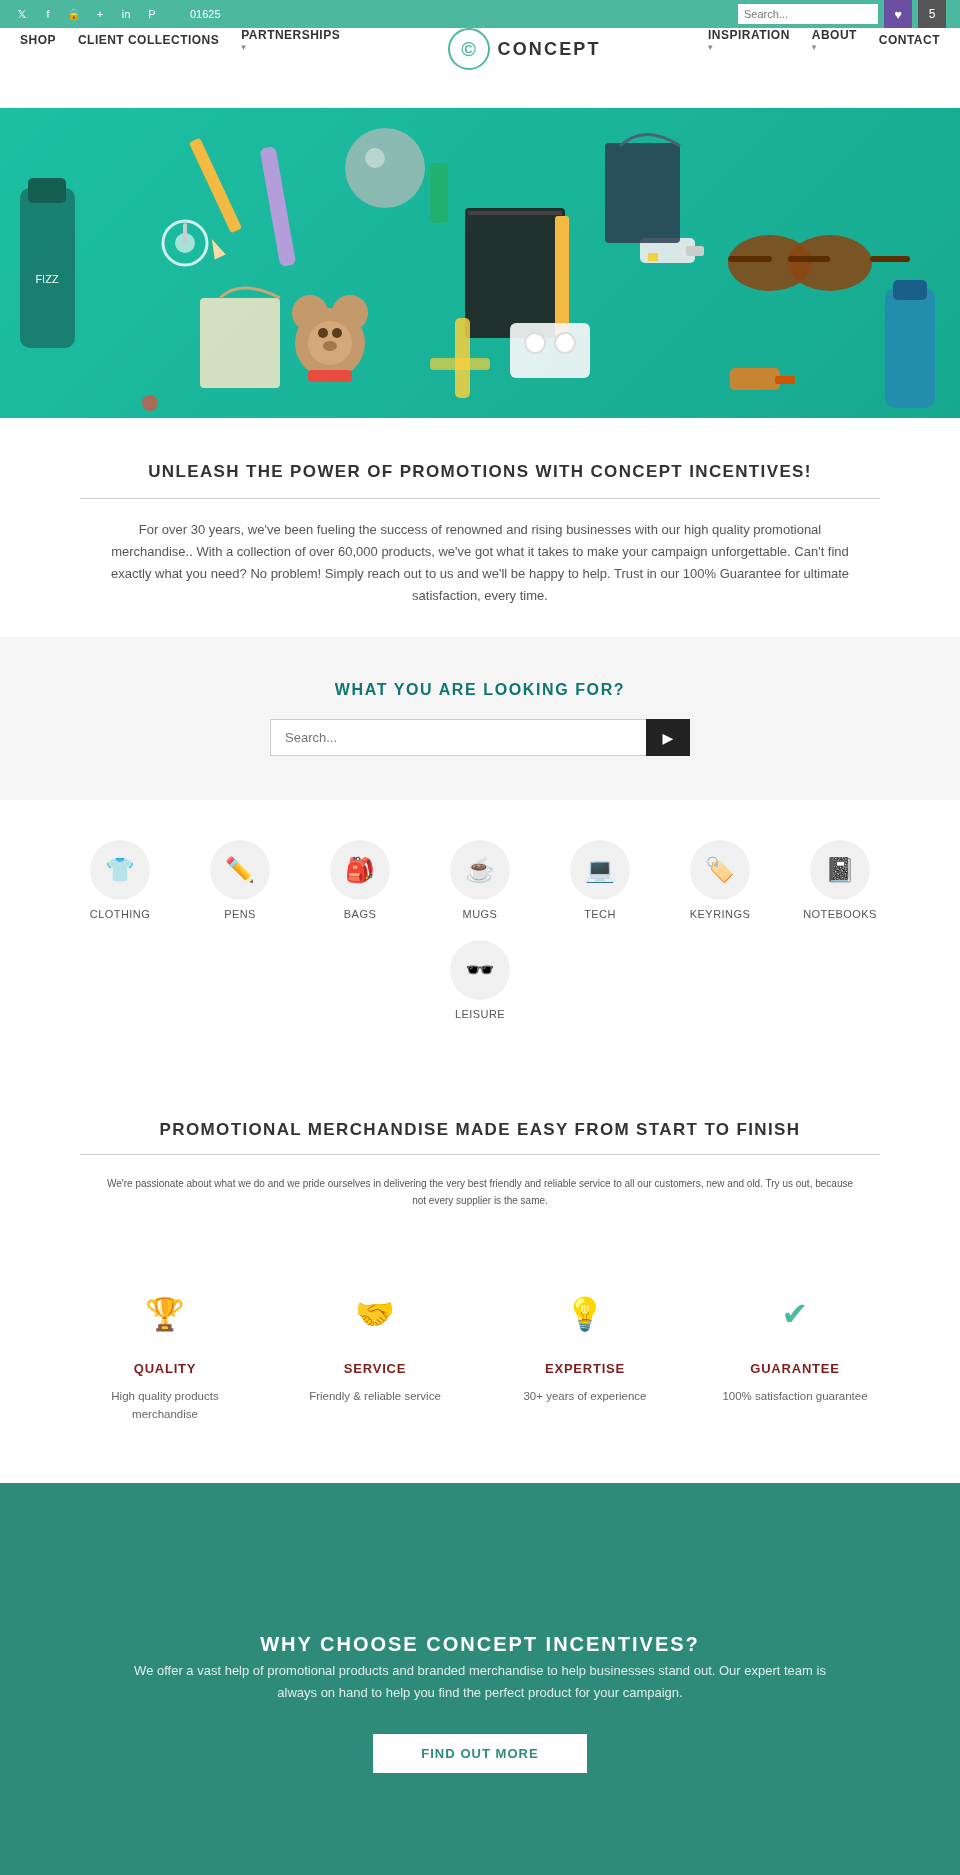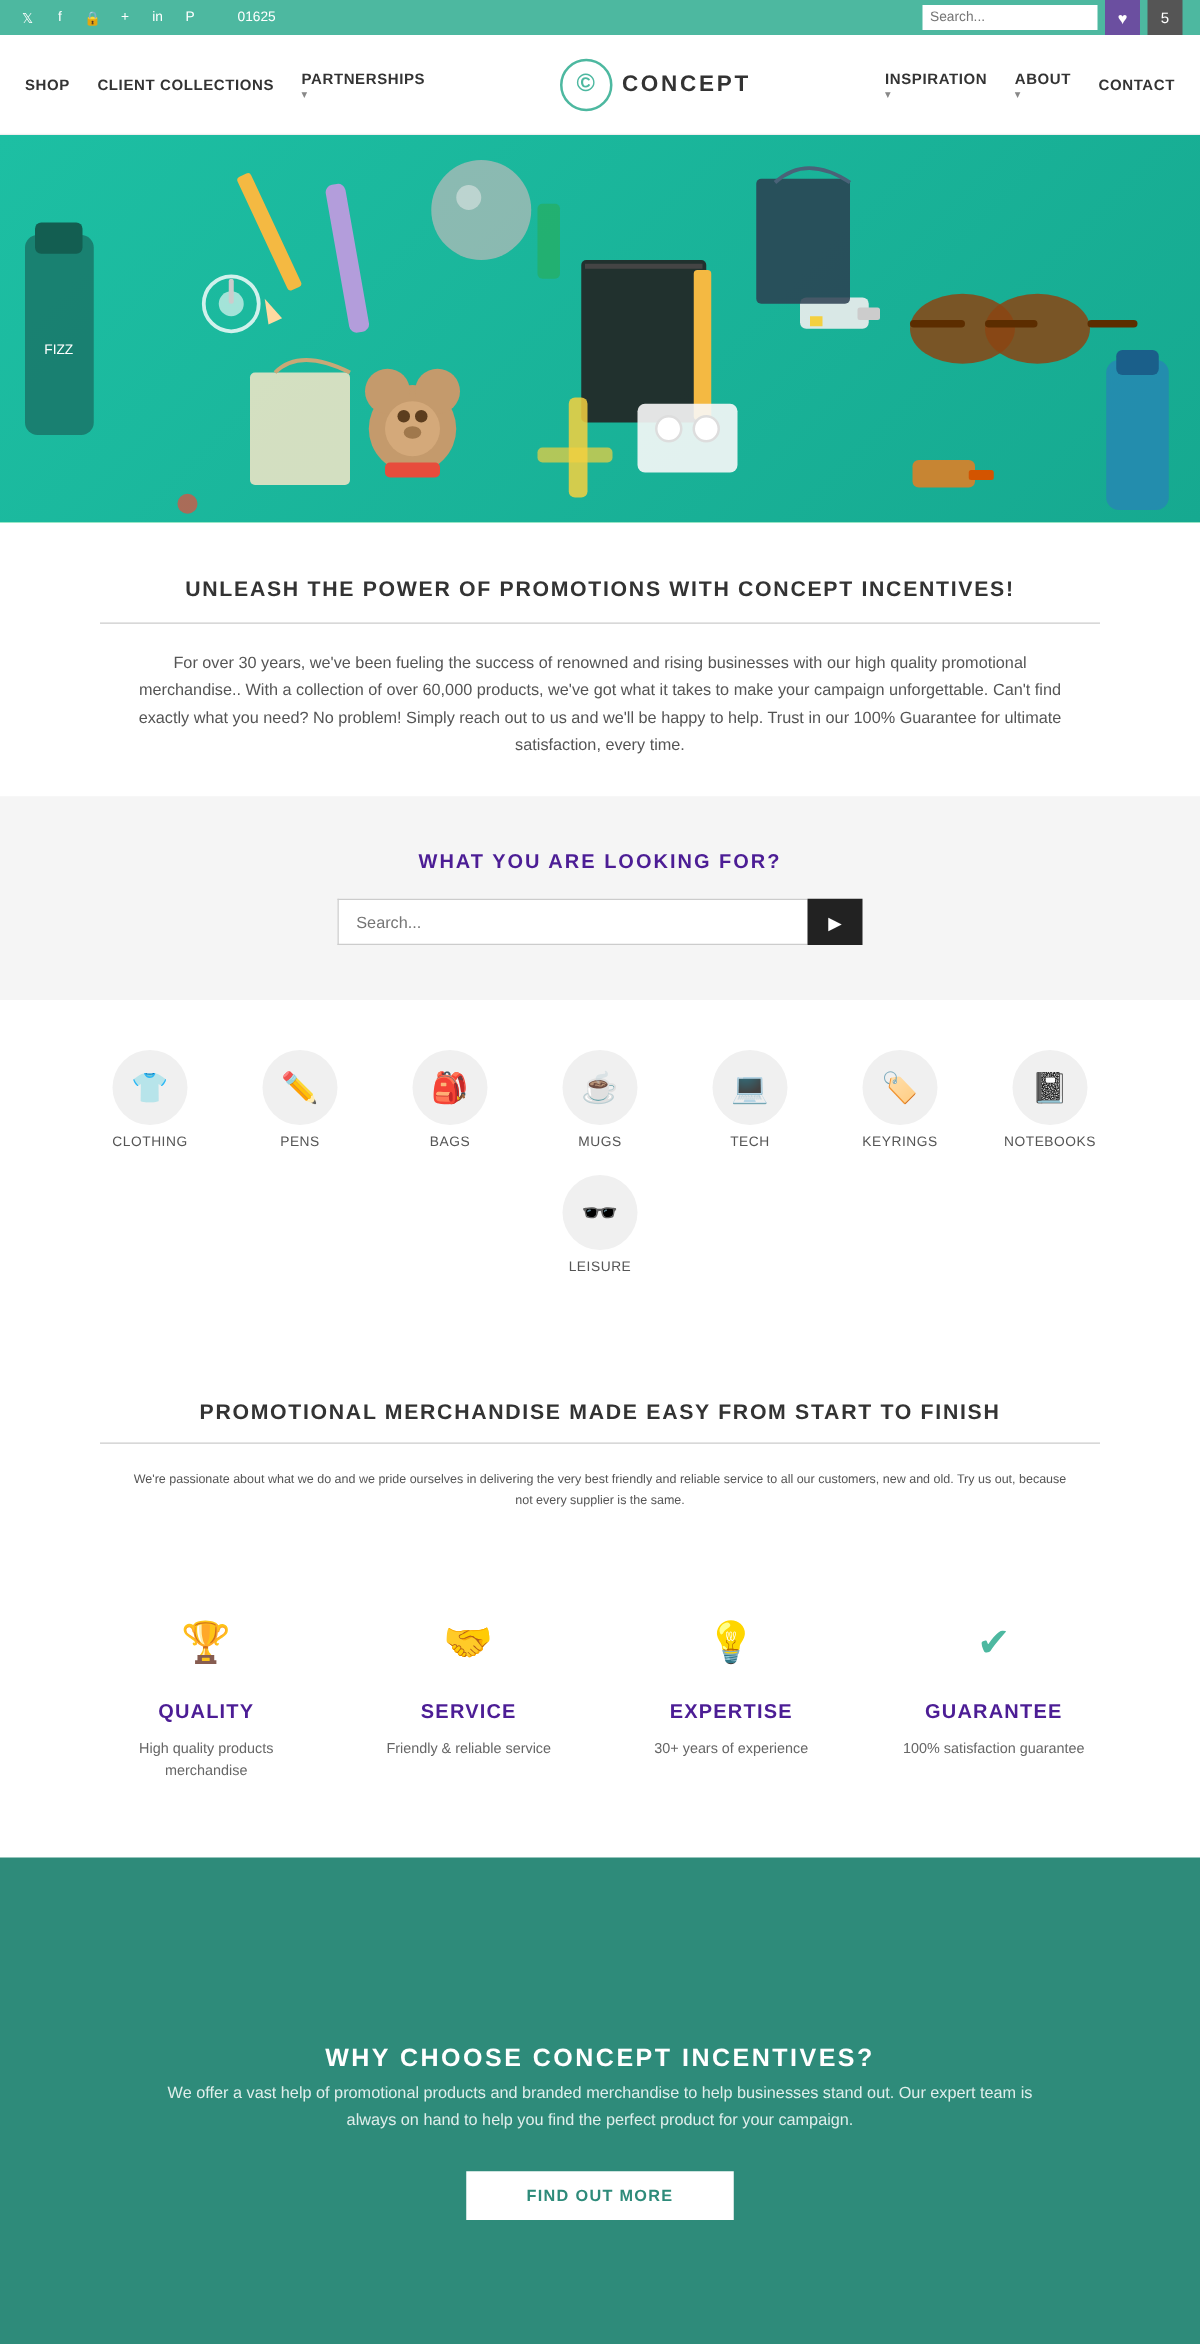--- a/index.html
+++ b/index.html
@@ -64,21 +64,21 @@
       display: flex;
       align-items: center;
       justify-content: center;
       color: #fff;
       font-size: 12px;
     }
 
     
     .nav {
       display: flex;
-      align-items: center;
+      align-items: flex-start;
       justify-content: space-between;
       padding: 0 20px;
       height: 80px;
       border-bottom: 1px solid #eee;
       background: #fff;
     }
     .nav-left {
       display: flex;
       align-items: center;
       gap: 22px;
@@ -183,21 +183,21 @@
     .search-section {
       background: #f5f5f5;
       padding: 44px 80px 44px;
       text-align: center;
     }
     .search-section h3 {
       font-size: 16px;
       font-weight: 700;
       letter-spacing: 0.1em;
       text-transform: uppercase;
-      color: #4c1d95;
+      color: #0f766e;
       margin-bottom: 20px;
     }
     .search-bar {
       display: flex;
       max-width: 420px;
       margin: 0 auto;
     }
     .search-bar input {
       flex: 1;
       border: 1px solid #ccc;
@@ -295,26 +295,26 @@
     .feature-icon {
       width: 70px;
       height: 70px;
       display: flex;
       align-items: center;
       justify-content: center;
       font-size: 32px;
       color: #4db8a0;
     }
     .feature-label {
-      font-size: 16px;
+      font-size: 13px;
       font-weight: 600;
       text-transform: uppercase;
       letter-spacing: 0.06em;
       text-align: center;
-      color: #4c1d95;
+      color: #7f1d1d;
     }
     .feature-desc {
       font-size: 11.5px;
       color: #666;
       text-align: center;
       line-height: 1.5;
     }
 
     
     .teal-banner {

